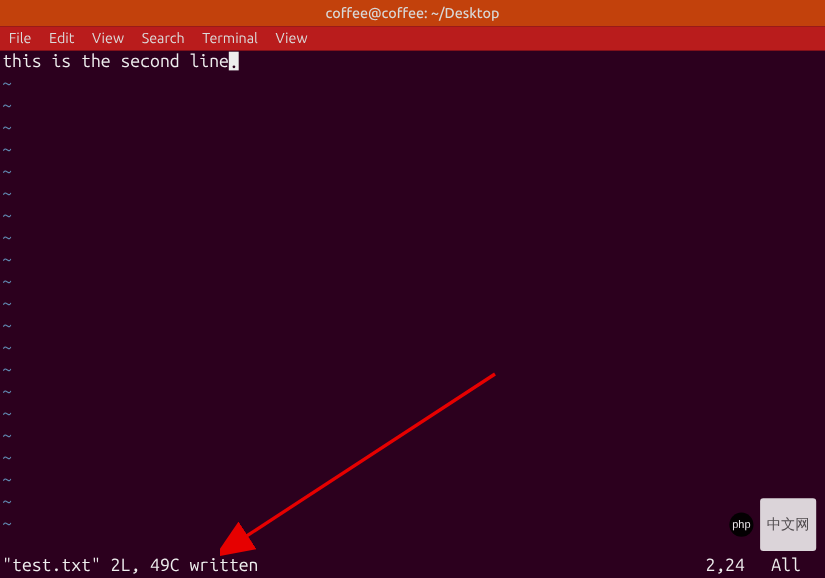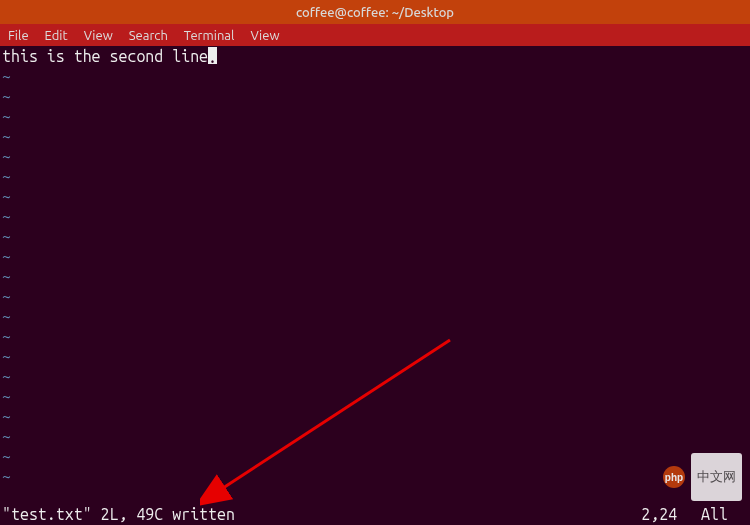--- a/index.html
+++ b/index.html
@@ -102,28 +102,28 @@
       bottom: 24px;
       display: flex;
       align-items: center;
       gap: 6px;
       opacity: 0.9;
     }
     .wm-logo {
       width: 22px;
       height: 22px;
       border-radius: 50%;
-      background: #c2410c;
+      background: #000000;
       display: flex;
       align-items: center;
       justify-content: center;
       color: #fff;
       font-family: sans-serif;
       font-size: 10px;
-      font-weight: bold;
+      font-weight: normal;
     }
     .wm-text {
       background: rgba(255,255,255,0.92);
       color: #555;
       font-family: "Microsoft YaHei", sans-serif;
       font-size: 13px;
       padding: 15px 6px;
       border-radius: 3px;
     }
   </style>

